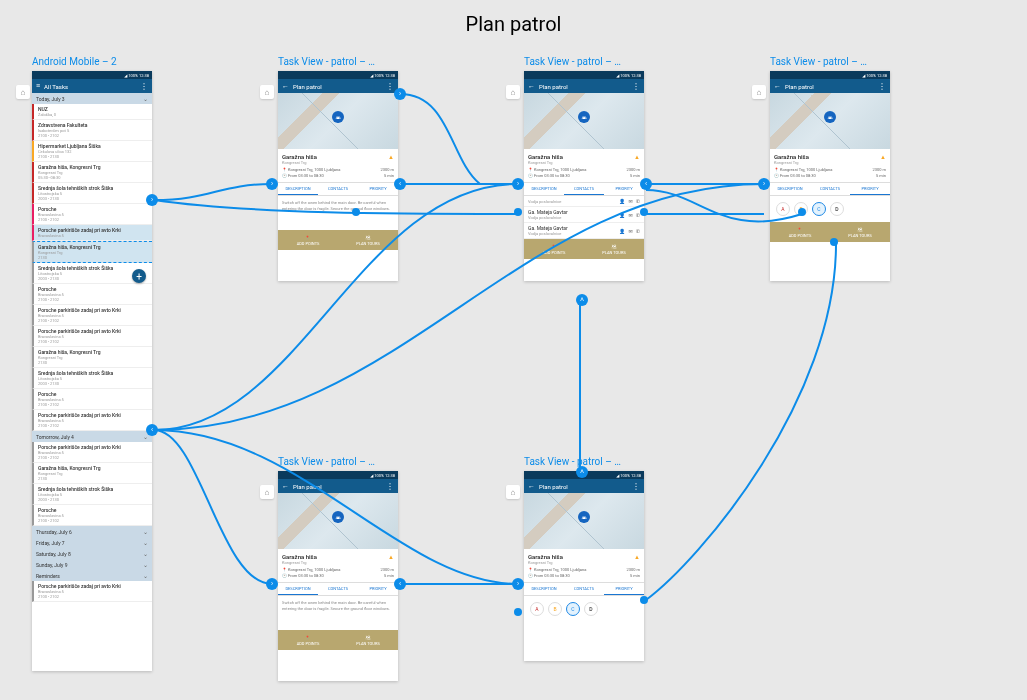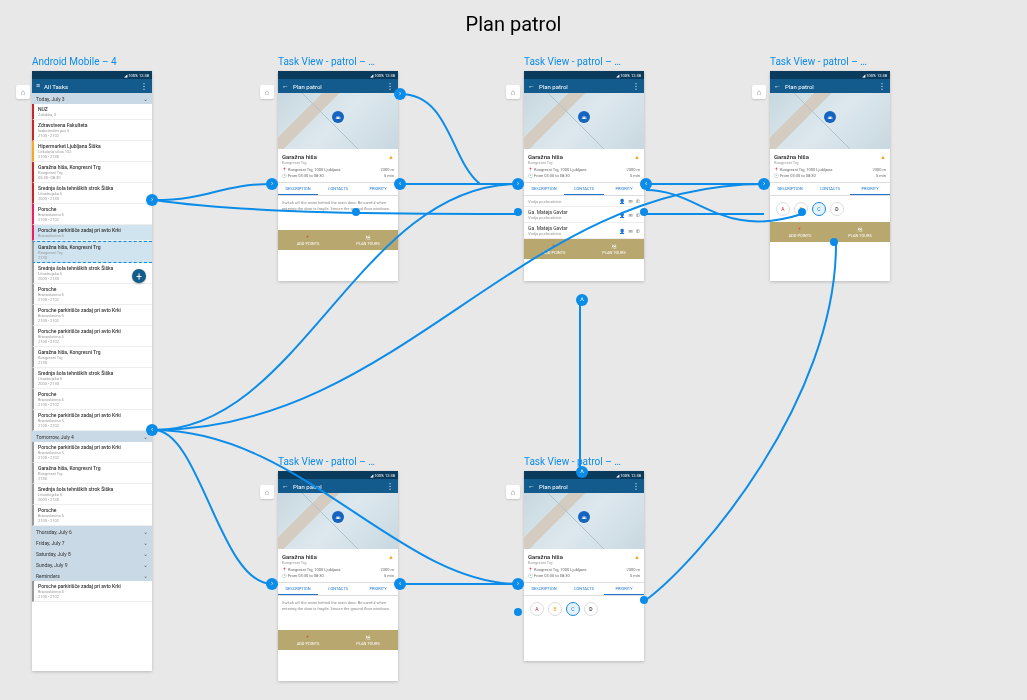--- a/index.html
+++ b/index.html
@@ -261,21 +261,21 @@
 <div class="canvas-title">Plan patrol</div>
 
 <div class="home-badge" style="top:85px; left:16px;">⌂</div>
 <div class="home-badge" style="top:85px; left:260px;">⌂</div>
 <div class="home-badge" style="top:85px; left:506px;">⌂</div>
 <div class="home-badge" style="top:85px; left:752px;">⌂</div>
 <div class="home-badge" style="top:485px; left:260px;">⌂</div>
 <div class="home-badge" style="top:485px; left:506px;">⌂</div>
 
 <div class="frame tall" style="top:56px; left:32px;">
-  <div class="frame-label">Android Mobile – 4</div>
+  <div class="frame-label">Android Mobile – 2</div>
   <div class="frame-body">
     <div class="statusbar">
       <span>◢ <span>100%</span></span>
       <span>12:38</span>
     </div>
     <div class="appbar">
       <span class="back">≡</span>
       <span class="title">All Tasks</span>
       <span class="menu">⋮</span>
     </div>

